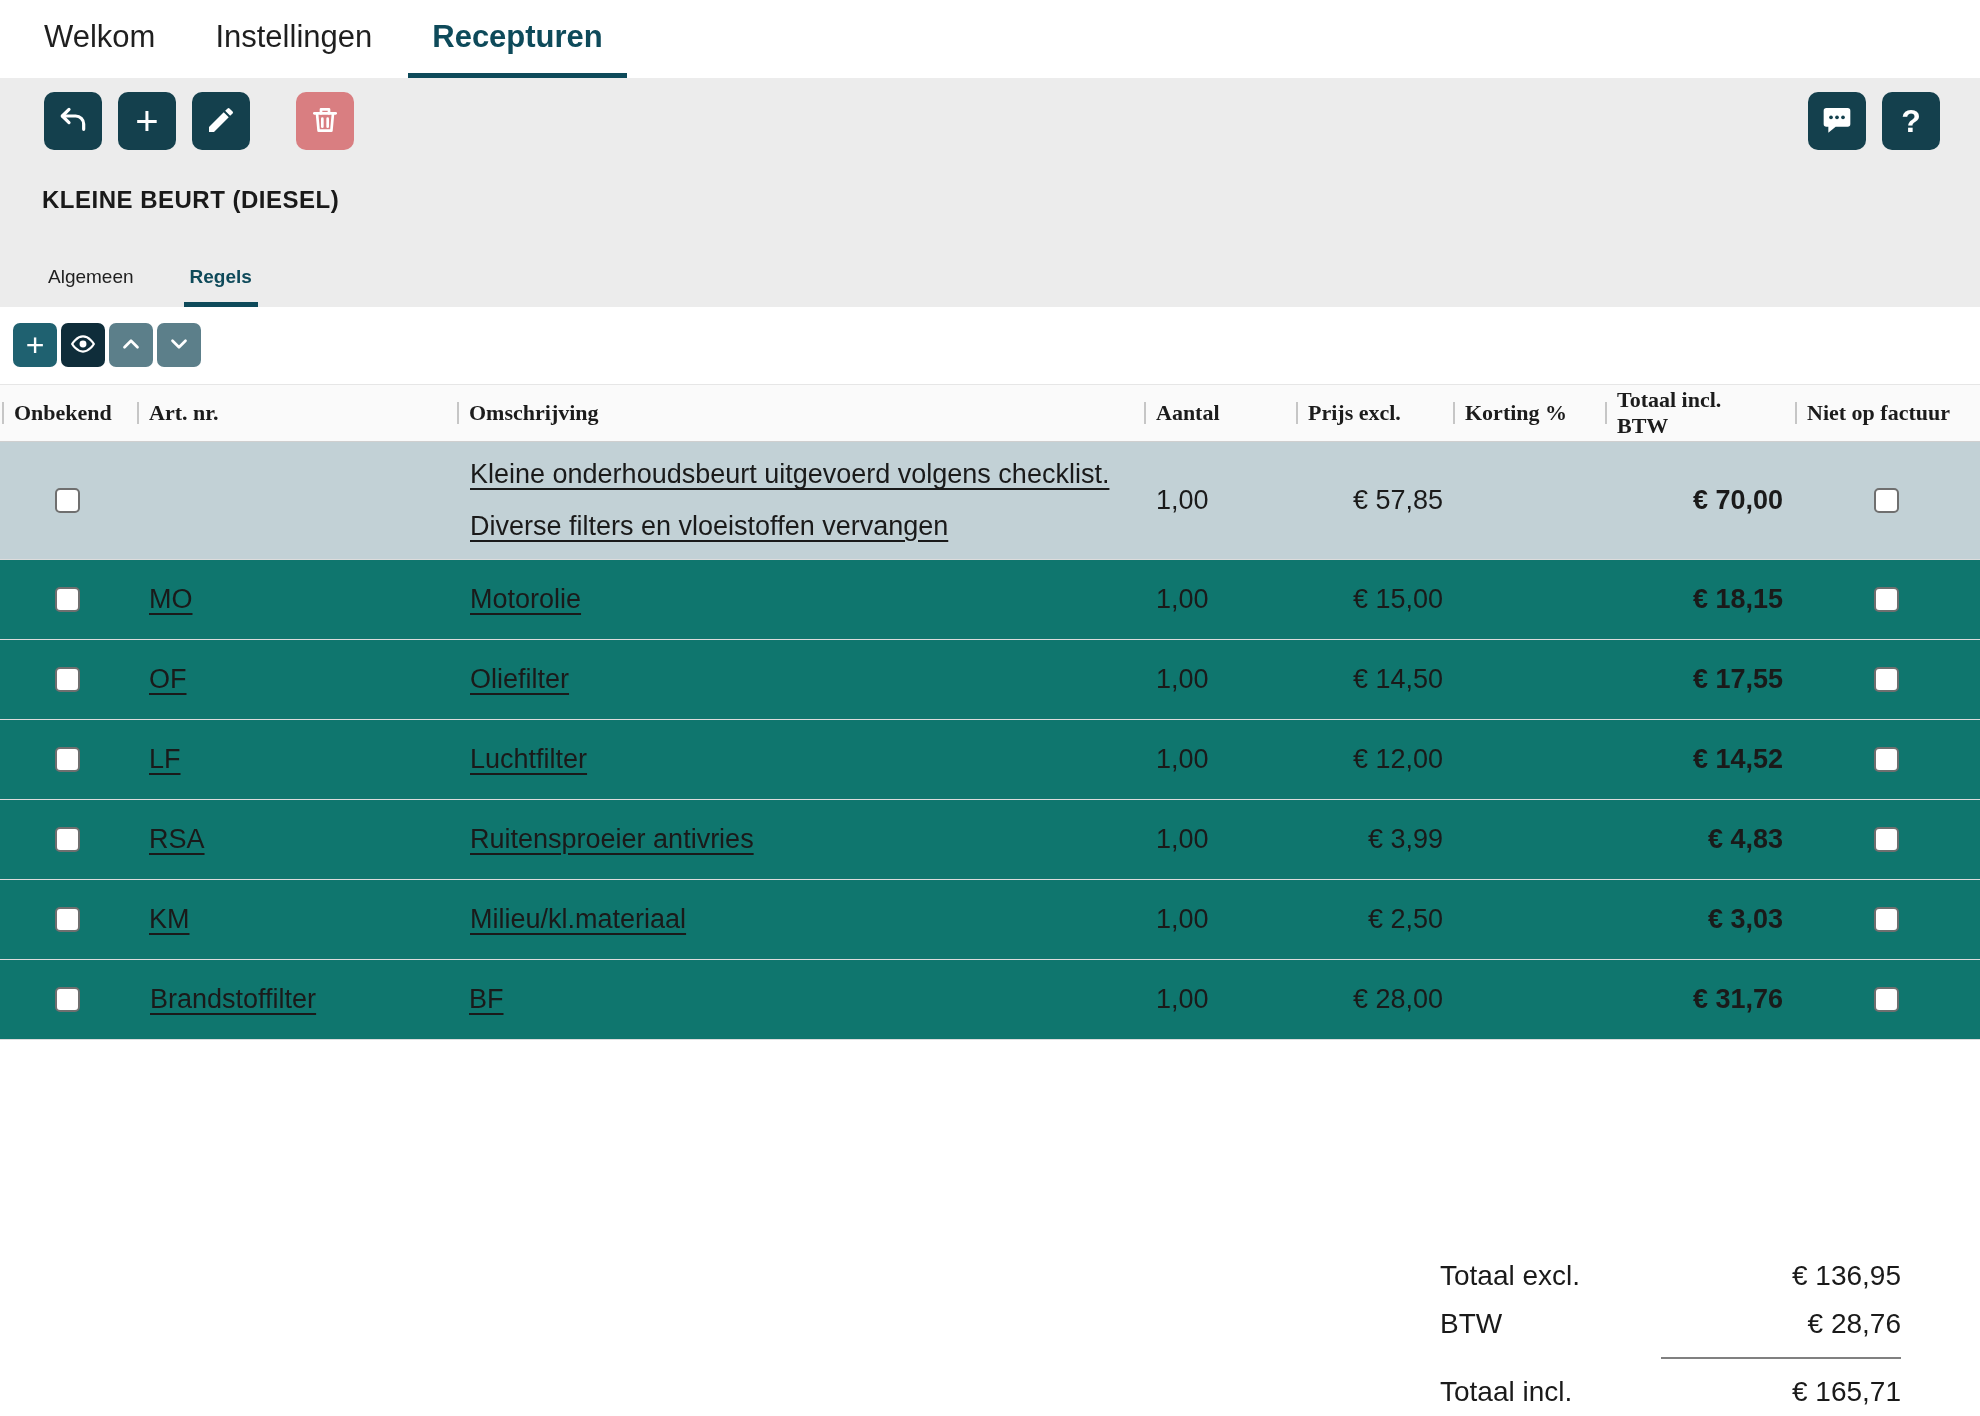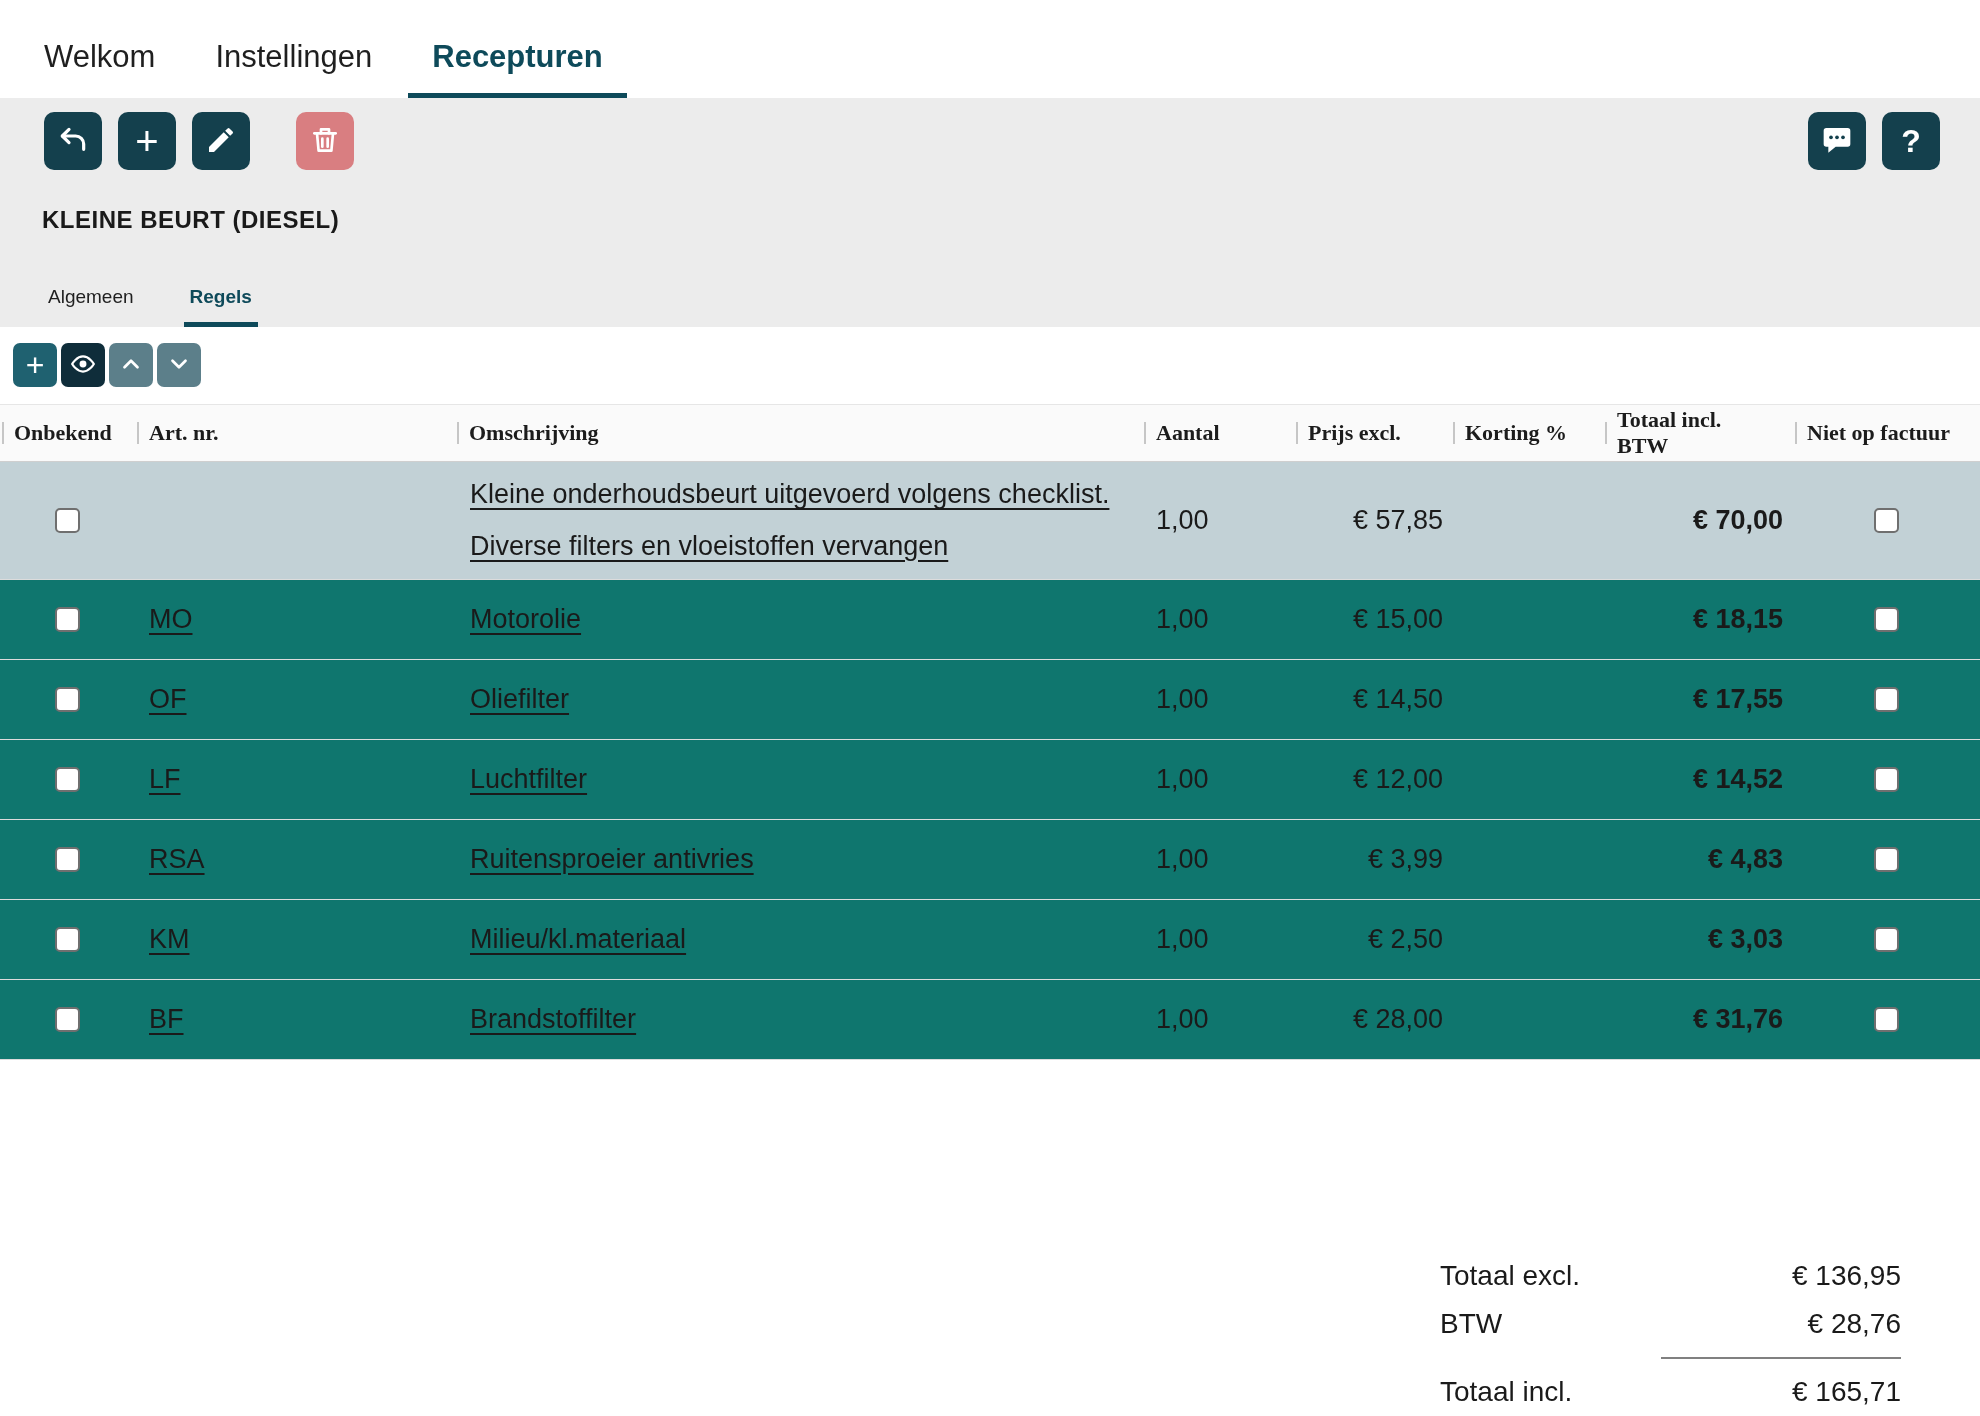--- a/index.html
+++ b/index.html
@@ -14,21 +14,21 @@
     --danger-red: #d97e81;
     --gray-band: #ececec;
     --selected-row: #c2d1d6;
     --mini-plus: #1f6170;
     --mini-eye: #0f2d3a;
     --mini-chevron: #5c7f8a;
     --cols: 135px 320px 1fr 152px 157px 152px 190px 187px;
   }
 
   
-  .topbar { height: 78px; background: #fff; display: flex; align-items: stretch; padding-left: 20px; margin-top: 20px; }
+  .topbar { height: 78px; background: #fff; display: flex; align-items: stretch; padding-left: 20px; }
   .tabs { display: flex; align-items: stretch; }
   .tab {
     background: none; border: none; cursor: pointer;
     font-family: inherit; font-size: 31px; color: #1f1f1f;
     padding: 0 24px; margin-right: 12px;
     border-bottom: 5px solid transparent;
     display: flex; align-items: center;
   }
   .tab.active { color: var(--accent-teal-text); font-weight: bold; border-bottom-color: var(--accent-teal-text); }
 
@@ -299,22 +299,22 @@
       <div class="cell col5 num"></div>
       <div class="cell col6 num"><span>€ 3,03</span></div>
       <div class="cell col7 center">
         <span class="checkbox"></span>
       </div>
     </div>
     <div class="row grid-row">
       <div class="cell col0 center">
         <span class="checkbox"></span>
       </div>
+      <div class="cell col2"><span class="link">Brandstoffilter</span></div>
       <div class="cell col1"><span class="link">BF</span></div>
-      <div class="cell col2"><span class="link">Brandstoffilter</span></div>
       <div class="cell col3"><span>1,00</span></div>
       <div class="cell col4 num"><span>€ 28,00</span></div>
       <div class="cell col5 num"></div>
       <div class="cell col6 num"><span>€ 31,76</span></div>
       <div class="cell col7 center">
         <span class="checkbox"></span>
       </div>
     </div>
   </div>
 

